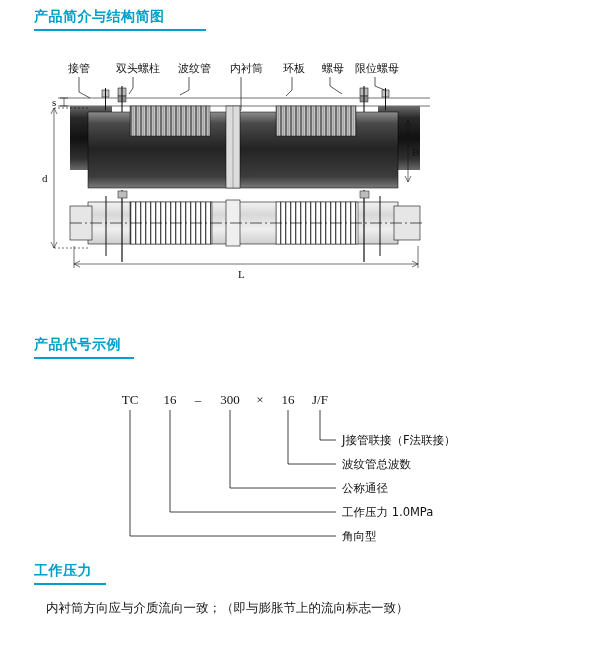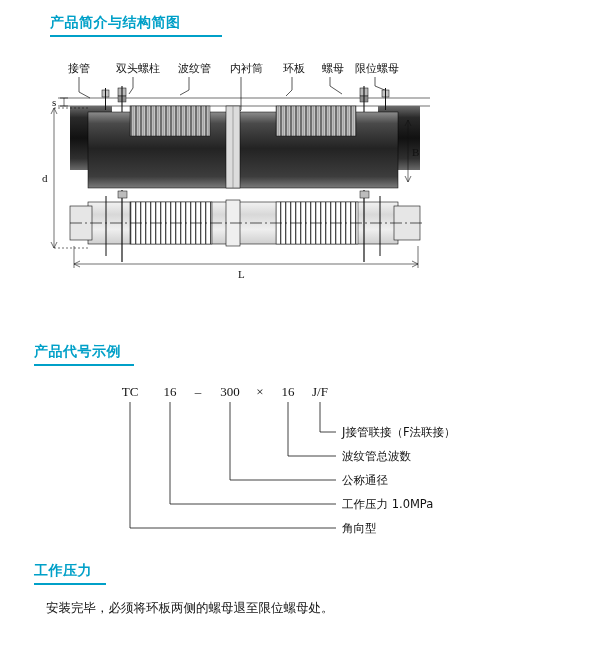--- a/index.html
+++ b/index.html
@@ -21,39 +21,39 @@
   }
   .title-rule {
     width: 172px;
     height: 2px;
     background: #00a0c8;
     margin-top: 3px;
   }
   .title-rule.short { width: 100px; }
   .title-rule.mid { width: 72px; }
 
-  #sec1-title { position: absolute; left: 34px; top: 14px; margin-left: 16px; }
-  #sec2-title { position: absolute; left: 34px; top: 343px; }
+  #sec1-title { position: absolute; left: 34px; top: 8px; }
+  #sec2-title { position: absolute; left: 34px; top: 336px; }
   #sec3-title { position: absolute; left: 34px; top: 562px; }
 
   
   #drawing {
     position: absolute;
     left: 30px;
     top: 50px;
     width: 540px;
     height: 230px;
   }
   #drawing svg { display: block; }
 
   
   #codeblock {
     position: absolute;
     left: 30px;
-    top: 380px;
+    top: 388px;
     width: 540px;
     height: 160px;
   }
   #codeblock svg { display: block; }
 
   
   #notes {
     position: absolute;
     left: 46px;
     top: 598px;
@@ -252,14 +252,14 @@
   </g>
 </svg>
 </div>
 
 <div id="sec3-title">
   <div class="section-title">工作压力</div>
   <div class="title-rule mid"></div>
 </div>
 
 <div id="notes">
-  <div>安装完毕，必须将环板两侧的螺母退至限位螺母处。</div>
+  <div>内衬筒方向应与介质流向一致；（即与膨胀节上的流向标志一致）</div>
 </div>
 
 </body></html>

